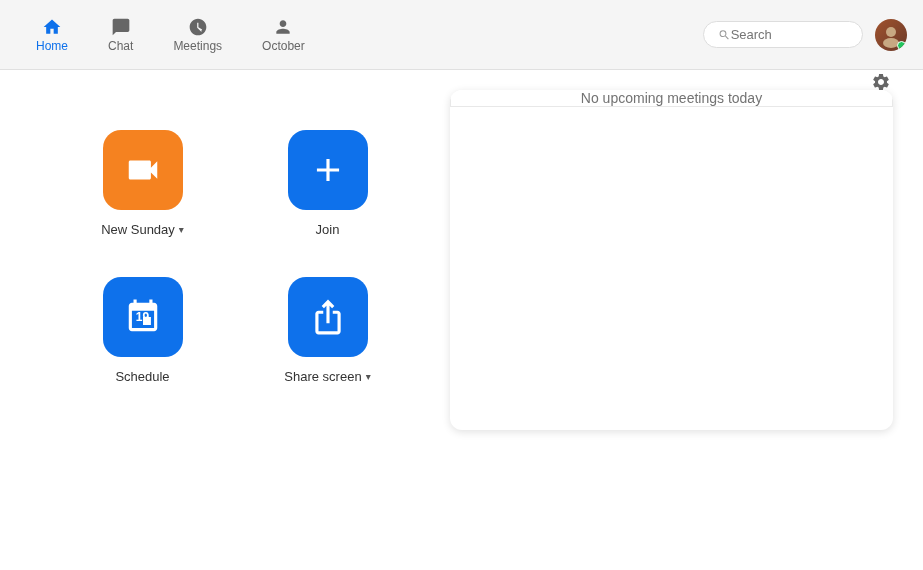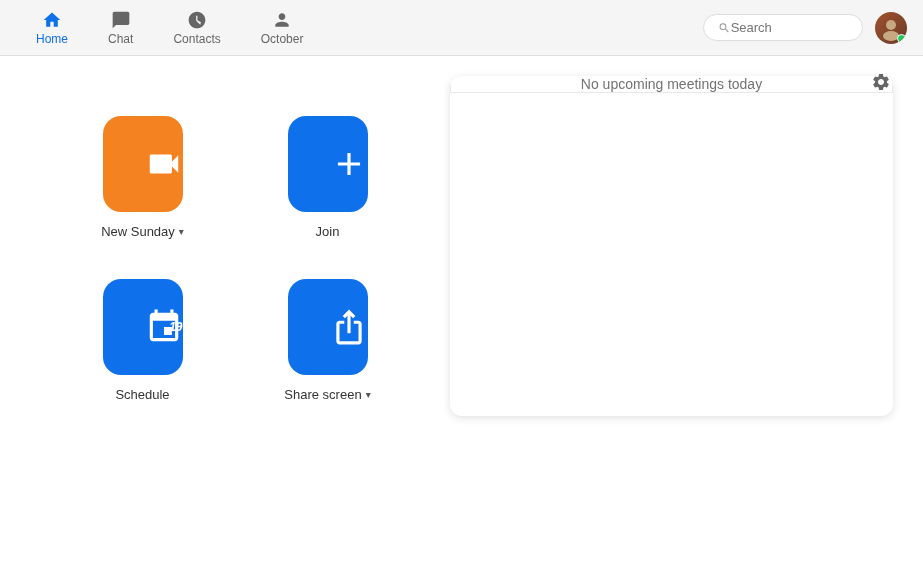--- a/index.html
+++ b/index.html
@@ -7,21 +7,21 @@
       font-family: -apple-system, BlinkMacSystemFont, 'Segoe UI', sans-serif;
       background: #f5f5f5;
       width: 923px;
       height: 570px;
       overflow: hidden;
     }
 
     
     .navbar {
       background: #f5f5f5;
-      height: 56px;
+      height: 70px;
       display: flex;
       align-items: center;
       justify-content: space-between;
       padding: 0 16px;
       border-bottom: 1px solid #e0e0e0;
     }
     .nav-tabs {
       display: flex;
       align-items: center;
       gap: 0;
@@ -117,28 +117,27 @@
     }
     .action-item {
       display: flex;
       flex-direction: column;
       align-items: center;
       gap: 12px;
       cursor: pointer;
     }
     .action-btn {
       width: 80px;
-      height: 96px;
+      height: 80px;
       border-radius: 18px;
       display: flex;
       align-items: center;
-      justify-content: flex-end;
+      justify-content: center;
       cursor: pointer;
       transition: opacity 0.2s;
-      font-style: italic;
     }
     .action-btn.orange { background: #f58220; }
     .action-btn.blue { background: #0e71eb; }
     .action-btn svg {
       width: 38px;
       height: 38px;
       fill: white;
     }
     .action-label {
       font-size: 13px;
@@ -243,21 +242,21 @@
       <svg viewBox="0 0 24 24" fill="#666">
         <path d="M20 2H4c-1.1 0-2 .9-2 2v18l4-4h14c1.1 0 2-.9 2-2V4c0-1.1-.9-2-2-2z"></path>
       </svg>
       <span>Chat</span>
     </div>
 
     <div class="nav-tab">
       <svg viewBox="0 0 24 24" fill="#666">
         <path d="M11.99 2C6.47 2 2 6.48 2 12s4.47 10 9.99 10C17.52 22 22 17.52 22 12S17.52 2 11.99 2zm4.24 16L11 13V7h1.5v5.25l4.5 2.67-1.01 1.58z"></path>
       </svg>
-      <span>Contacts</span>
+      <span>Meetings</span>
     </div>
 
     <div class="nav-tab">
       <svg viewBox="0 0 24 24" fill="#666">
         <path d="M12 12c2.21 0 4-1.79 4-4s-1.79-4-4-4-4 1.79-4 4 1.79 4 4 4zm0 2c-2.67 0-8 1.34-8 4v2h16v-2c0-2.66-5.33-4-8-4z"></path>
       </svg>
       <span>October</span>
     </div>
   </div>
 

